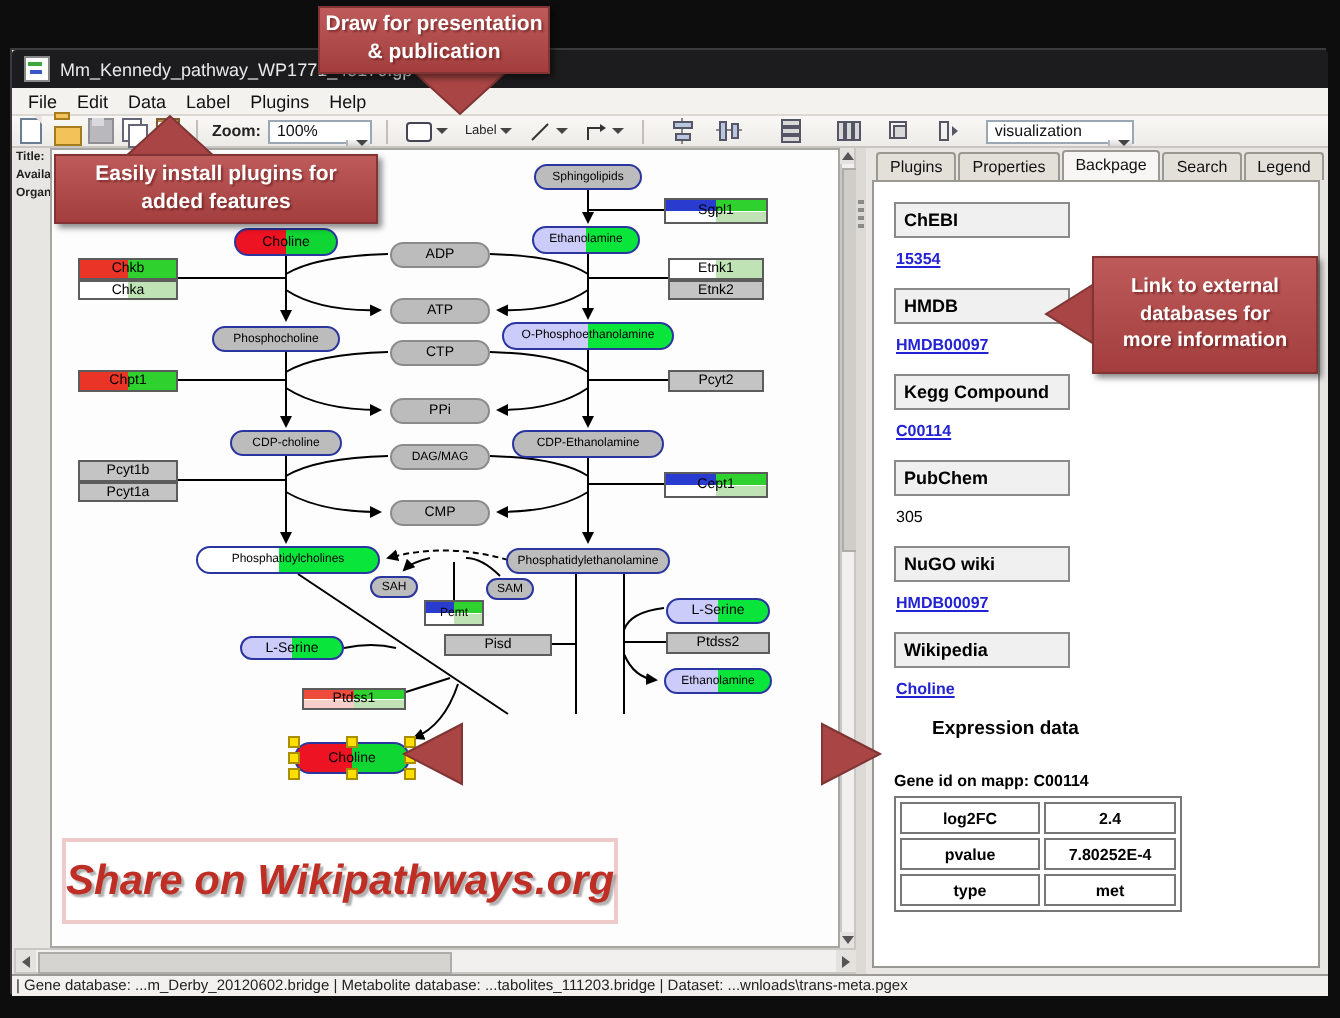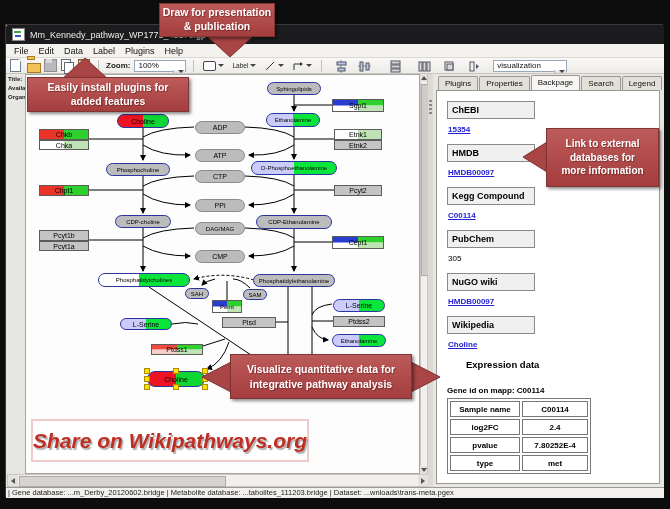--- a/index.html
+++ b/index.html
@@ -381,24 +381,20 @@
             <div class="bp-header">NuGO wiki</div>
             <a class="bp-value link">HMDB00097</a>
             <div class="bp-header">Wikipedia</div>
             <a class="bp-value link">Choline</a>
           </div>
         <div id="exp-title">Expression data</div>
         <div id="gene-id-label">Gene id on mapp: C00114</div>
         <table id="exp-table">
             <tbody>
               <tr>
-                <td>Sample name</td>
-                <td>C00114</td>
-              </tr>
-              <tr>
                 <td>log2FC</td>
                 <td>2.4</td>
               </tr>
               <tr>
                 <td>pvalue</td>
                 <td>7.80252E-4</td>
               </tr>
               <tr>
                 <td>type</td>
                 <td>met</td>
@@ -419,16 +415,14 @@
     <polygon points="440,377 411,362 411,392" fill="#a94545" stroke="#803434"></polygon>
   </svg>
 
   <div class="callout" id="callout-draw">Draw for presentation
 &amp; publication</div>
   <div class="callout" id="callout-plugins">Easily install plugins for
 added features</div>
   <div class="callout" id="callout-link">Link  to external
 databases  for
 more information</div>
-  <div class="callout" id="callout-visualize">Visualize quantitative data  for
-integrative pathway analysis</div>
   <div id="callout-share">Share on Wikipathways.org</div>
 </div>
 
 </body></html>

